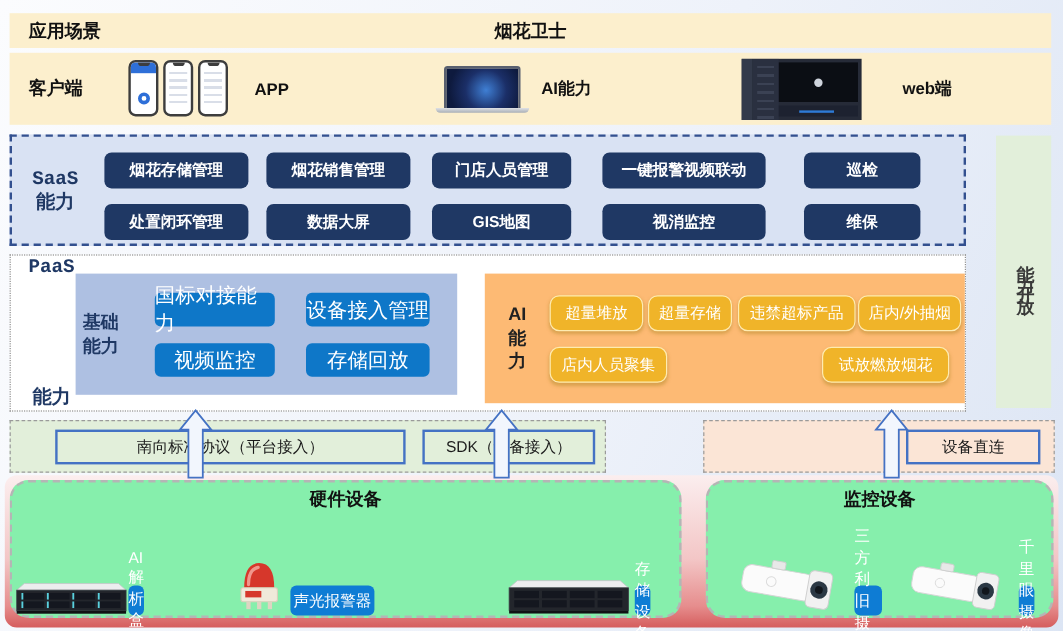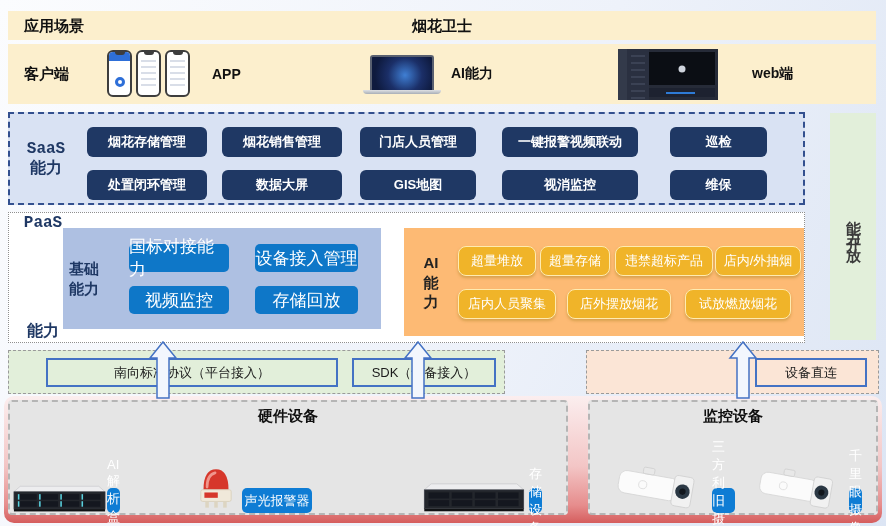--- a/index.html
+++ b/index.html
@@ -70,21 +70,21 @@
   .zone-box { position:absolute; top:7px; height:29px; border:2px solid #4472C4; display:flex; align-items:center; justify-content:center; font-size:13px; color:#1a1a1a; }
   .zone-green .zone-box { background:#E2EFDA; }
   .zone-peach .zone-box { background:#FBE5D6; }
 
   
   .up-arrow { position:absolute; top:340px; width:30px; height:60px; z-index:6; }
 
   
   .bottom-glow { left:4px; top:396px; width:878px; height:127px; border-radius:10px;
     background:linear-gradient(180deg,rgba(252,238,238,.95) 0%,#f3c6c6 55%,#e68d8d 86%,#d55d5d 100%); }
-  .dev-box { background:#e5e5e5; border:2px dashed #b5b5b5; border-radius:4px; z-index:3;padding-left:21px; }
+  .dev-box { background:#86efac; border:2px dashed #b5b5b5; border-radius:16px; z-index:3;padding-left:21px; }
   .box-hardware { left:8px; top:400px; width:560px; height:115px; }
   .box-monitor { left:588px; top:400px; width:290px; height:115px; }
   .dev-title { position:absolute; top:5px; left:0; width:100%; text-align:center; font-weight:bold; font-size:15px; color:#111; }
   .dev-item { position:absolute; top:33px; display:flex; flex-direction:row; align-items:flex-end; justify-content:flex-end; height:78px; }
   .dev-img { display:flex; align-items:flex-end; justify-content:center; flex:1; width:100%; }
   .dev-label { width:100%; height:25px; background:#0E7CD4; border-radius:5px; color:#fff; font-size:13px; display:flex; align-items:center; justify-content:center; margin-top:4px; }
 </style>
 </head>
 <body>
 
@@ -160,21 +160,20 @@
     <div class="blue-btn" style="left:192px;top:58px;width:103px;">存储回放</div>
   </div>
 
   <div class="ai-box">
     <div class="ai-label">AI能力</div>
     <div class="gold-btn" style="left:54px;top:18px;width:78px;">超量堆放</div>
     <div class="gold-btn" style="left:136px;top:18px;width:70px;">超量存储</div>
     <div class="gold-btn" style="left:211px;top:18px;width:98px;">违禁超标产品</div>
     <div class="gold-btn" style="left:311px;top:18px;width:86px;">店内/外抽烟</div>
     <div class="gold-btn" style="left:54px;top:61px;width:98px;">店内人员聚集</div>
-    <div class="gold-btn" style="left:163px;top:61px;width:104px;">店外摆放烟花</div>
     <div class="gold-btn" style="left:281px;top:61px;width:106px;">试放燃放烟花</div>
   </div>
 </div>
 
 <div class="abs zone zone-green">
   <div class="zone-box" style="left:37px;width:292px;">南向标准协议（平台接入）</div>
   <div class="zone-box" style="left:343px;width:144px;">SDK（设备接入）</div>
 </div>
 <div class="abs zone zone-peach">
   <div class="zone-box" style="left:168px;width:112px;">设备直连</div>

